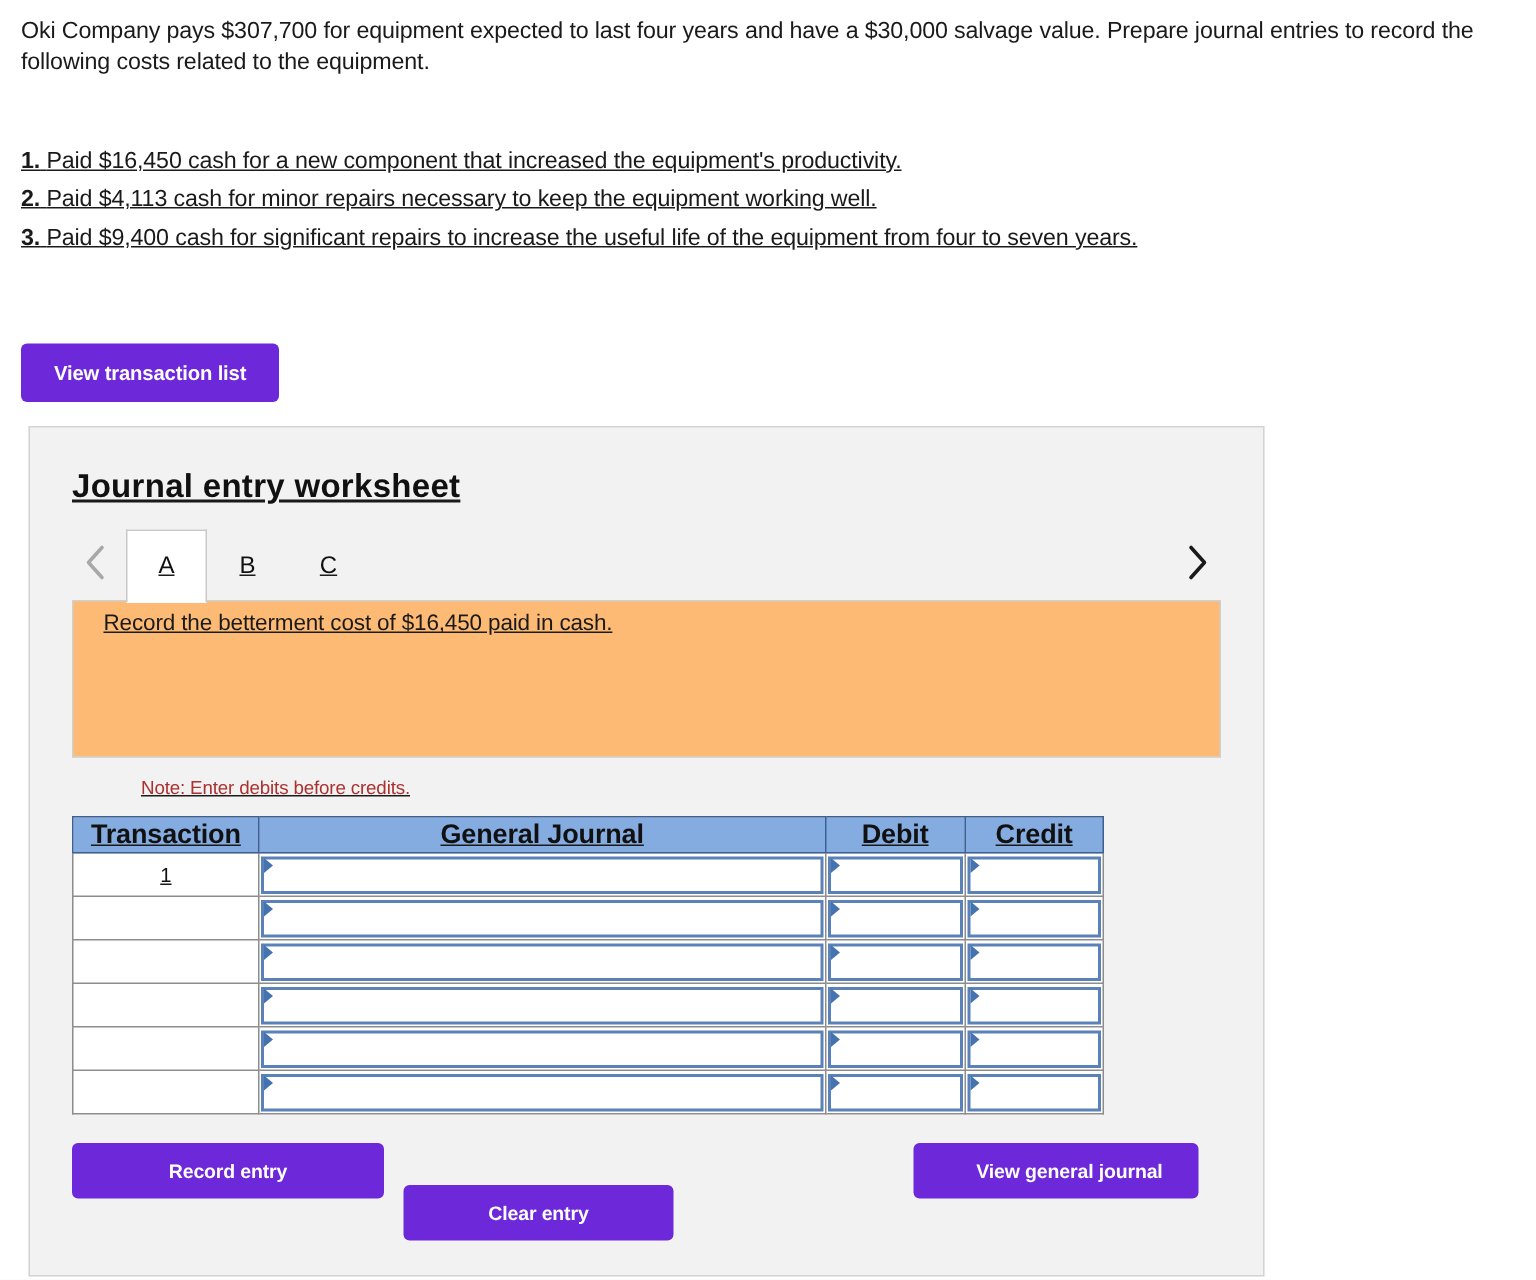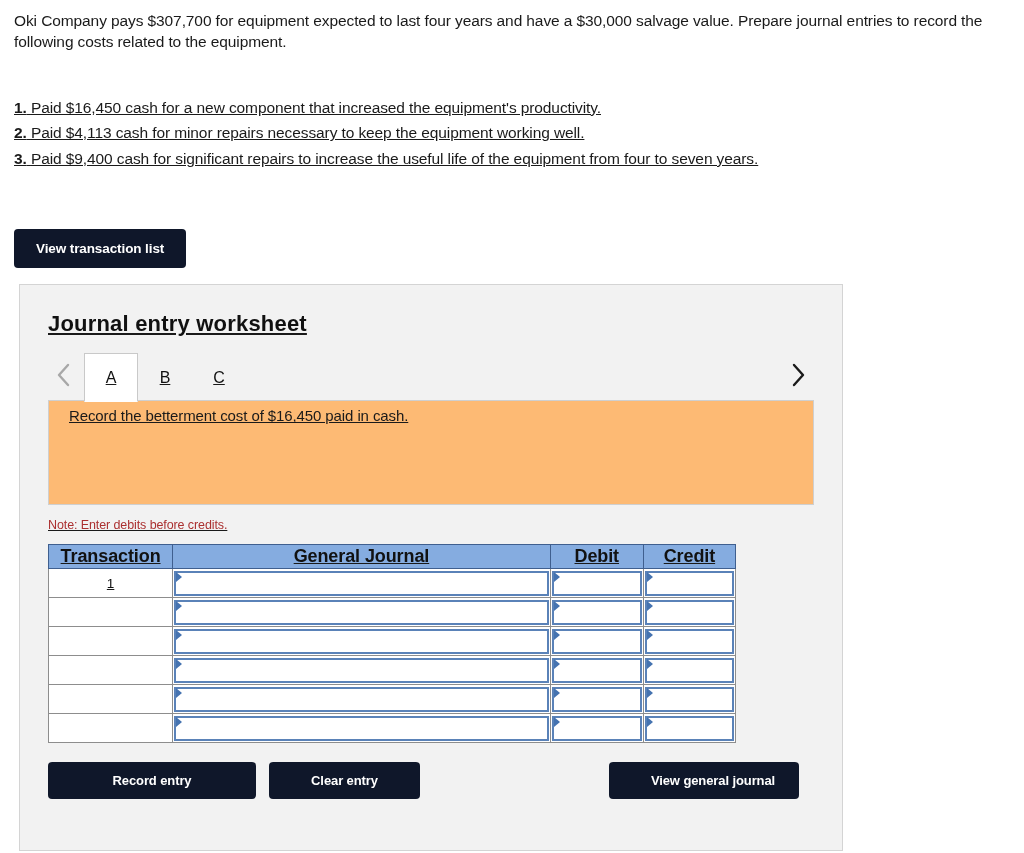--- a/index.html
+++ b/index.html
@@ -33,21 +33,21 @@
     letter-spacing: -0.1px;
     text-decoration: underline;
   }
   .cost-list li { white-space: nowrap; }
   .cost-num { font-weight: bold; }
 
   
   .top-btn-wrap { padding: 0 14px; margin-top: 58px; }
   .btn {
     display: inline-block;
-    background: #0f172a;
+    background: #6d28d9;
     color: #ffffff;
     border: none;
     border-radius: 4px;
     font-family: "Liberation Sans", sans-serif;
     font-weight: bold;
     font-size: 13px;
     letter-spacing: -0.1px;
     cursor: pointer;
     text-align: center;
   }
@@ -134,20 +134,21 @@
     font-size: 15px;
     color: #1a1a1a;
     letter-spacing: -0.1px;
   }
 
   .note {
     color: #ab3030;
     font-size: 12.5px;
     margin-top: 13px;
     letter-spacing: -0.1px;
+    margin-left: 46px;
   }
 
   
   .jtable {
     margin-top: 12px;
     border-collapse: collapse;
     table-layout: fixed;
     width: 688px;
     border: 1px solid #4a4a4a;
   }
@@ -205,21 +206,21 @@
     position: relative;
     height: 40px;
   }
   .btn-action {
     padding: 11px 0;
     font-size: 13px;
     position: absolute;
     top: 0;
   }
   .btn-record      { left: 0;   width: 208px; }
-  .btn-clear       { left: 221px; width: 151px; }
+  .btn-clear       { left: 221px; width: 180px; margin-top: 28px; }
   .btn-viewjournal { left: 561px; width: 190px; padding-left: 18px; }
 </style>
 </head>
 <body>
 
 <div class="problem">
   <p class="problem-para">Oki Company pays $307,700 for equipment expected to last four years and have a $30,000 salvage value. Prepare journal entries to record the following costs related to the equipment.</p>
 </div>
 
 <ul class="cost-list">

